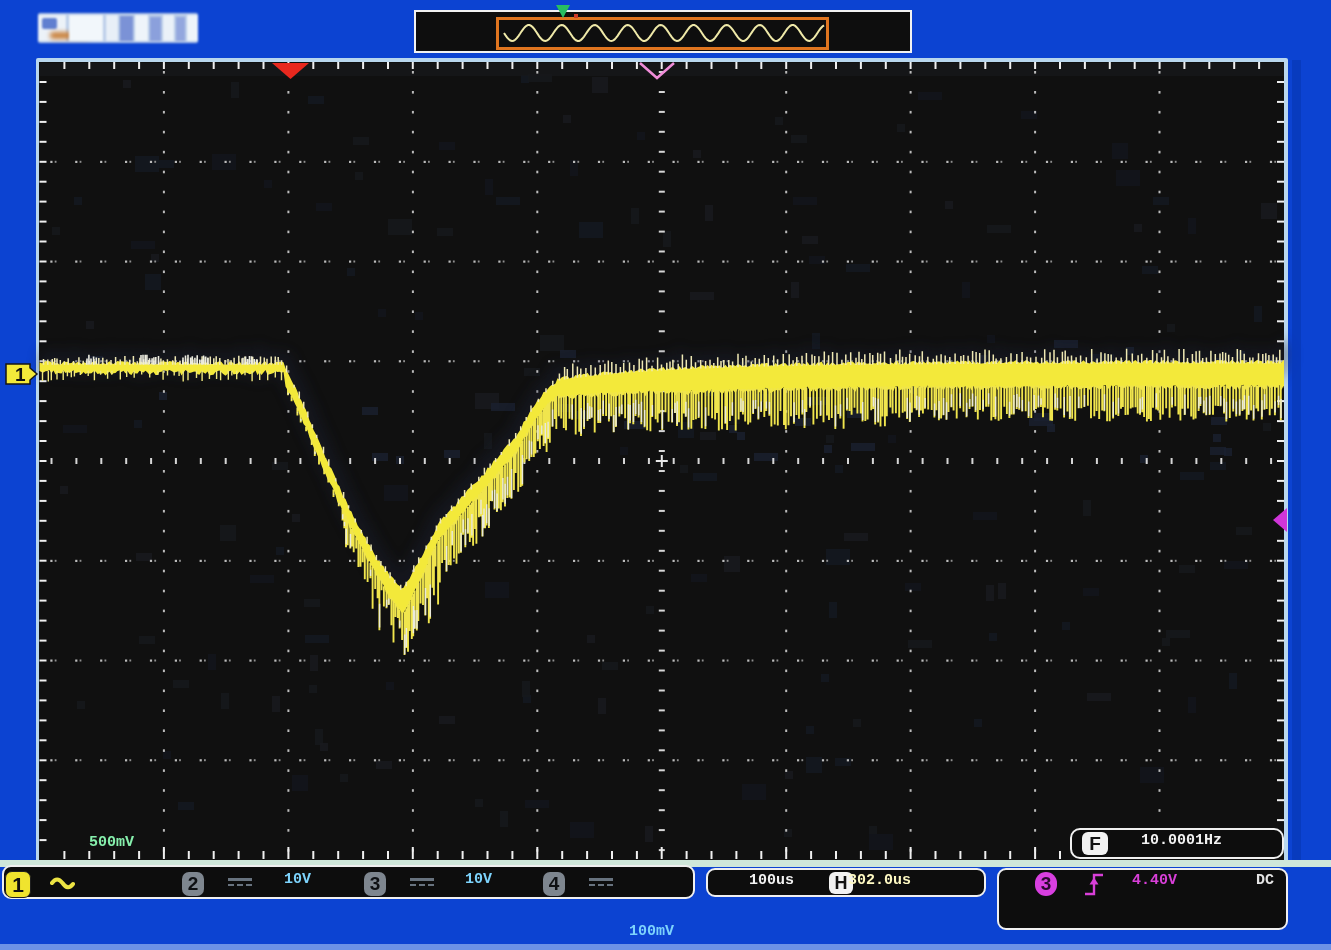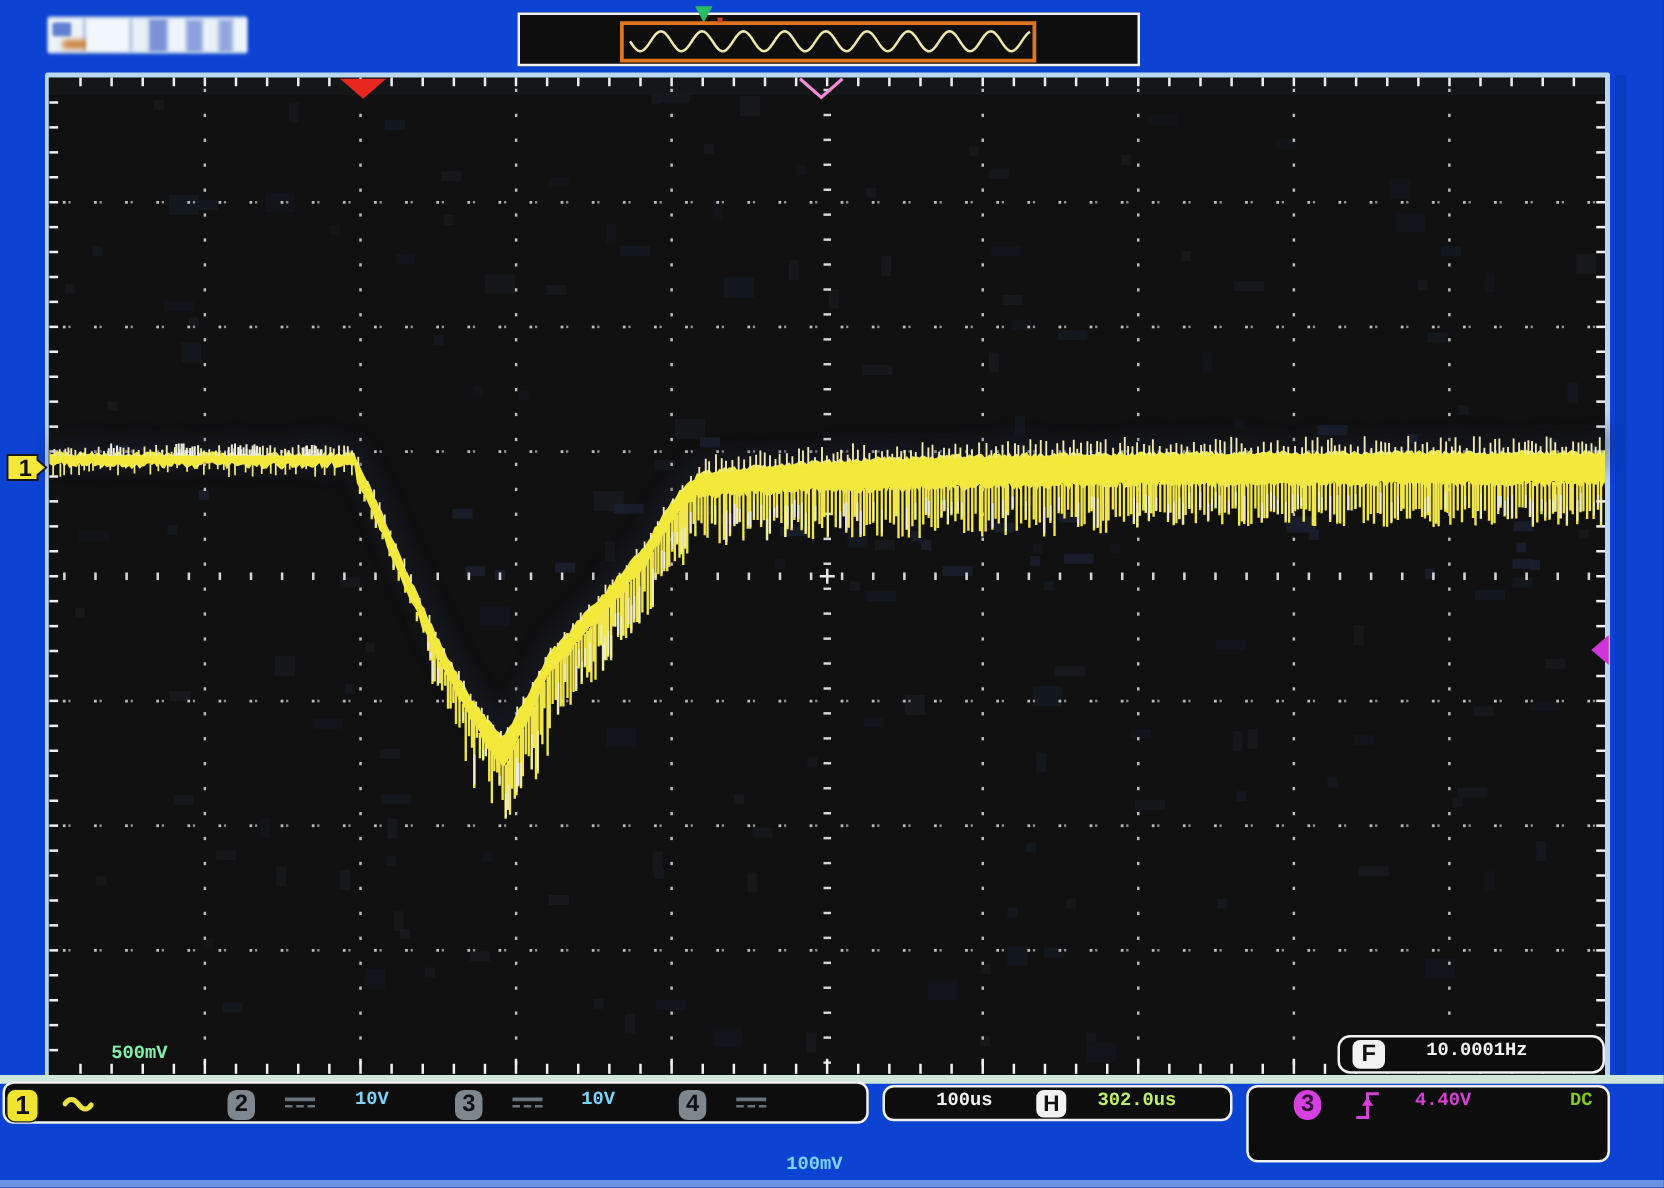--- a/index.html
+++ b/index.html
@@ -1483,22 +1483,22 @@
 <div class="dcic" style="left:589px;top:878px">
     <div class="a"></div>
     <div class="b" style="left:0"></div>
     <div class="b" style="left:9px"></div>
     <div class="b" style="left:18px"></div>
   </div>
 <div class="t gray" style="left:629px;top:923px;">100mV</div>
 
 <div class="t" style="left:749px;top:872px;color:#f2f2f2;">100us</div>
 <div class="abs" style="left:829px;top:872px;width:24px;height:22px;background:#f2f2f2;border-radius:6px;color:#111;font-weight:bold;font-size:18px;text-align:center;line-height:22px;font-family:'Liberation Sans',sans-serif">H</div>
-<div class="t" style="left:878px;top:872px;color:#bef264;">302.0us</div>
+<div class="t" style="left:848px;top:872px;color:#fef9c3;">302.0us</div>
 
 <div class="badge" style="left:1035px;top:872px;background:#d83fe0;color:#2a0830;border-radius:12px;">3</div>
 <svg class="abs" width="22" height="26" viewBox="0 0 22 26" style="left:1084px;top:871px">
     <path d="M1 23 H10 V4 H19" stroke="#d83fd8" stroke-width="2.4" fill="none"></path>
     <polygon points="5.5,13.5 14.5,13.5 10,6.5" fill="#d83fd8"></polygon>
   </svg>
 <div class="t" style="left:1132px;top:872px;color:#d83fd8;">4.40V</div>
-<div class="t" style="left:1256px;top:872px;color:#84cc16;text-align:center;">DC</div>
+<div class="t" style="left:1256px;top:872px;color:#e5e5e5;text-align:center;">DC</div>
 <div class="abs" style="left:1292px;top:60px;width:9px;height:800px;background:#0839bb;opacity:0.85"></div>
 <div class="abs" style="left:0;top:944px;width:1331px;height:6px;background:#6c92e6;"></div>
 </body></html>

